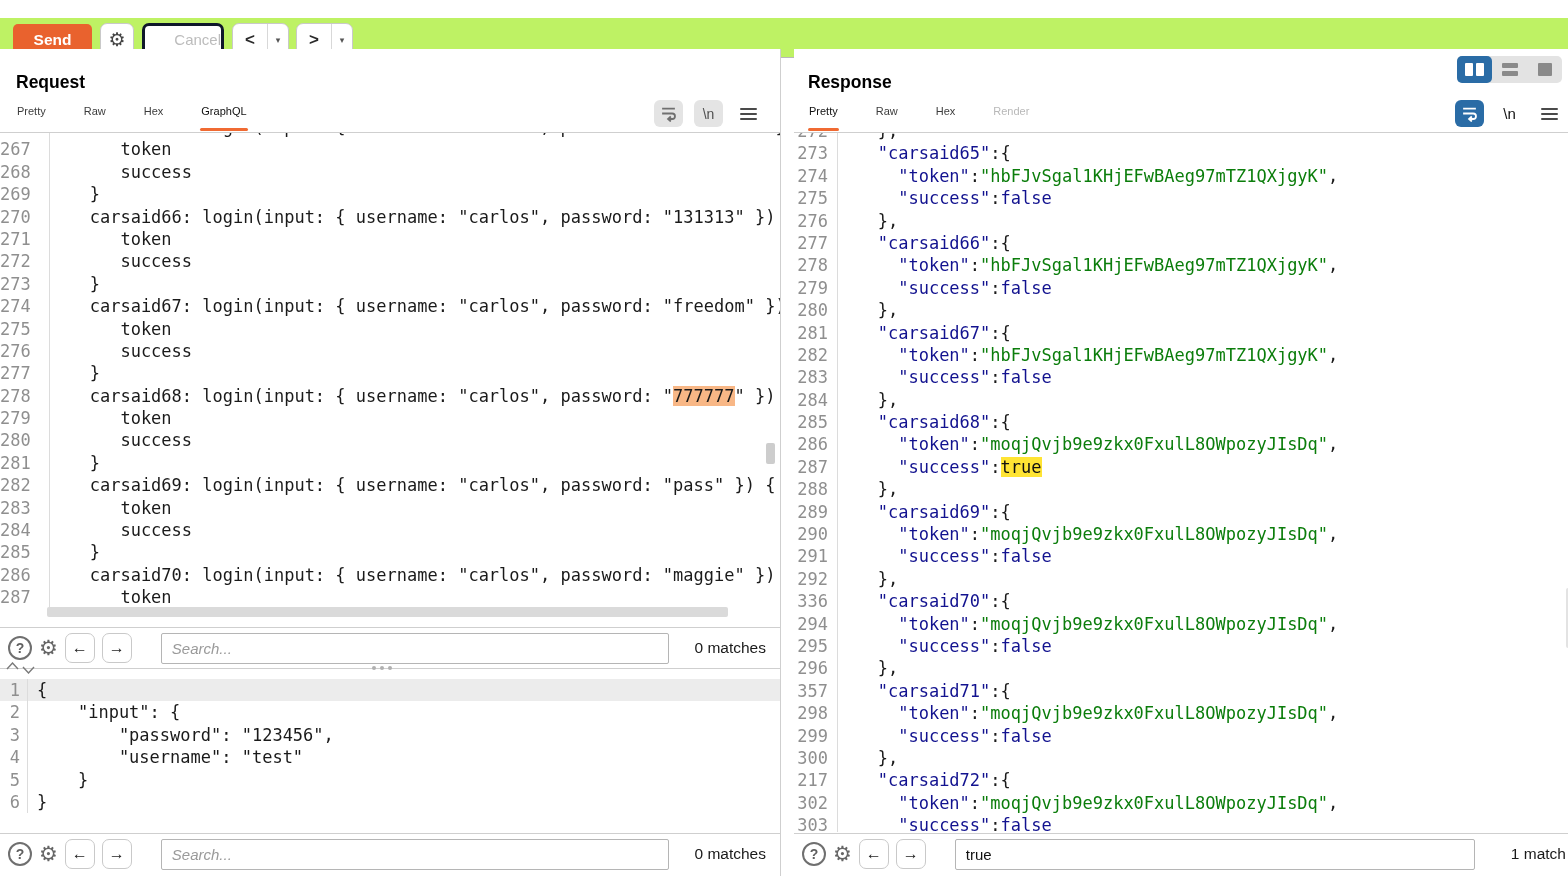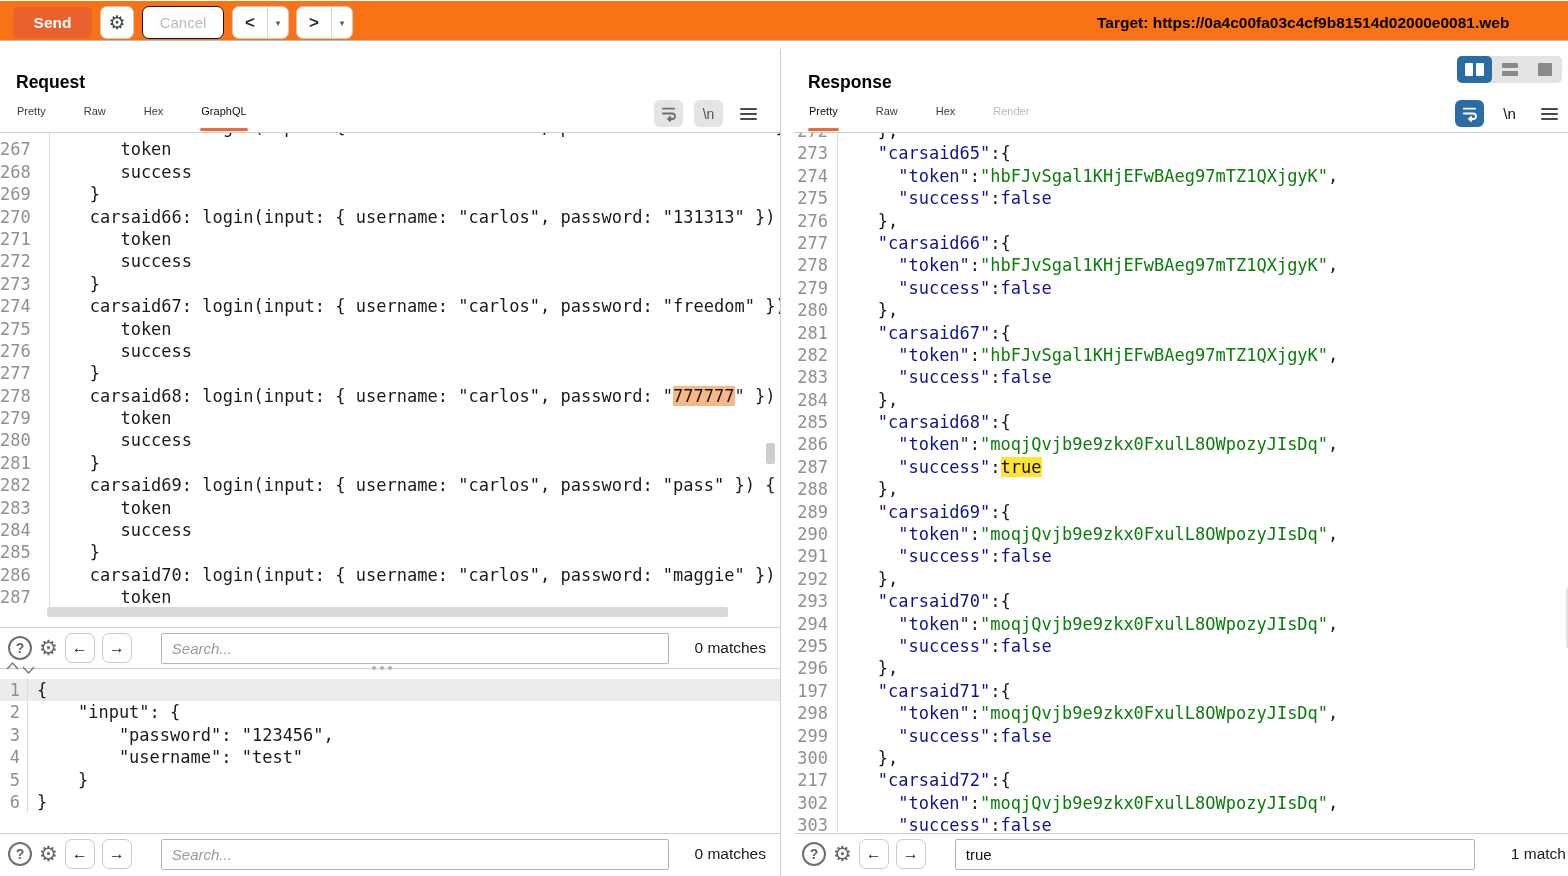--- a/index.html
+++ b/index.html
@@ -9,28 +9,28 @@
     --bd:#c9c9c9;
     --bd-light:#d9d9d9;
     --blue:#2a6ca6;
     --num:#8f8f8f;
   }
   *{box-sizing:border-box;margin:0;padding:0;}
   html,body{width:1568px;height:876px;overflow:hidden;background:#fff;
     font-family:"Liberation Sans", sans-serif;color:#1a1a1a;}
 
   
-  .toolbar{position:absolute;left:0;top:1px;width:1568px;height:40px;background:#f97316;
+  .toolbar{position:absolute;left:0;top:18px;width:1568px;height:40px;background:#bef264;
     border-bottom:1px solid #b9b9b9;}
   .btn-send{position:absolute;left:13px;top:6px;width:79px;height:31px;background:var(--orange);
     color:#fff;font-weight:bold;font-size:15.5px;border:none;border-radius:5px;cursor:pointer;}
   .btn-gear{position:absolute;left:100px;top:5px;width:34px;height:33px;background:#fff;
     border:1px solid var(--bd);border-radius:7px;font-size:19px;color:#444;line-height:31px;text-align:center;}
   .btn-cancel{position:absolute;left:142px;top:5px;width:82px;height:33px;background:#fff;
-    border:1px solid #0f172a;border-radius:7px;color:#bcbcbc;font-size:15px;}
+    border:3px solid #0f172a;border-radius:7px;color:#bcbcbc;font-size:15px;text-align:right;}
   .split-btn{position:absolute;top:5px;height:33px;background:#fff;border:1px solid var(--bd);
     border-radius:7px;display:flex;align-items:stretch;}
   .split-main{width:34px;display:flex;align-items:center;justify-content:center;
     font-size:17px;color:#2b2b2b;font-weight:bold;}
   .split-caret{width:21px;display:flex;align-items:center;justify-content:center;
     border-left:1px solid #d8d8d8;font-size:9px;color:#555;}
   .target{position:absolute;left:1097px;top:13px;font-size:15.5px;font-weight:bold;
     white-space:nowrap;color:#000;}
 
   
@@ -111,21 +111,20 @@
   <div class="btn-gear">⚙</div>
   <button class="btn-cancel">Cancel</button>
   <div class="split-btn" style="left:232px;width:57px;">
     <div class="split-main">&lt;</div>
     <div class="split-caret">▾</div>
   </div>
   <div class="split-btn" style="left:296px;width:57px;">
     <div class="split-main">&gt;</div>
     <div class="split-caret">▾</div>
   </div>
-  <div class="target">Target: https://0a4c00fa03c4cf9b81514d02000e0081.web</div>
 </div>
 
 <div class="panel panel-left">
   <div class="panel-title">Request</div>
 
   <div class="tabs">
     <div class="tab">Pretty</div>
     <div class="tab">Raw</div>
     <div class="tab">Hex</div>
     <div class="tab active">GraphQL</div>
@@ -285,25 +284,25 @@
         <div class="cl"><span class="num">283</span><span class="txt"><span>     </span><span class="seg-k">"success"</span><span>:</span><span class="seg-k">false</span></span></div>
         <div class="cl"><span class="num">284</span><span class="txt"><span>   },</span></span></div>
         <div class="cl"><span class="num">285</span><span class="txt"><span>   </span><span class="seg-k">"carsaid68"</span><span>:{</span></span></div>
         <div class="cl"><span class="num">286</span><span class="txt"><span>     </span><span class="seg-k">"token"</span><span>:</span><span class="seg-g">"moqjQvjb9e9zkx0FxulL8OWpozyJIsDq"</span><span>,</span></span></div>
         <div class="cl"><span class="num">287</span><span class="txt"><span>     </span><span class="seg-k">"success"</span><span>:</span><span class="seg-y">true</span></span></div>
         <div class="cl"><span class="num">288</span><span class="txt"><span>   },</span></span></div>
         <div class="cl"><span class="num">289</span><span class="txt"><span>   </span><span class="seg-k">"carsaid69"</span><span>:{</span></span></div>
         <div class="cl"><span class="num">290</span><span class="txt"><span>     </span><span class="seg-k">"token"</span><span>:</span><span class="seg-g">"moqjQvjb9e9zkx0FxulL8OWpozyJIsDq"</span><span>,</span></span></div>
         <div class="cl"><span class="num">291</span><span class="txt"><span>     </span><span class="seg-k">"success"</span><span>:</span><span class="seg-k">false</span></span></div>
         <div class="cl"><span class="num">292</span><span class="txt"><span>   },</span></span></div>
-        <div class="cl"><span class="num">293</span><span class="txt"><span>   </span><span class="seg-k">"carsaid70"</span><span>:{</span></span></div>
+        <div class="cl"><span class="num">336</span><span class="txt"><span>   </span><span class="seg-k">"carsaid70"</span><span>:{</span></span></div>
         <div class="cl"><span class="num">294</span><span class="txt"><span>     </span><span class="seg-k">"token"</span><span>:</span><span class="seg-g">"moqjQvjb9e9zkx0FxulL8OWpozyJIsDq"</span><span>,</span></span></div>
         <div class="cl"><span class="num">295</span><span class="txt"><span>     </span><span class="seg-k">"success"</span><span>:</span><span class="seg-k">false</span></span></div>
         <div class="cl"><span class="num">296</span><span class="txt"><span>   },</span></span></div>
-        <div class="cl"><span class="num">197</span><span class="txt"><span>   </span><span class="seg-k">"carsaid71"</span><span>:{</span></span></div>
+        <div class="cl"><span class="num">357</span><span class="txt"><span>   </span><span class="seg-k">"carsaid71"</span><span>:{</span></span></div>
         <div class="cl"><span class="num">298</span><span class="txt"><span>     </span><span class="seg-k">"token"</span><span>:</span><span class="seg-g">"moqjQvjb9e9zkx0FxulL8OWpozyJIsDq"</span><span>,</span></span></div>
         <div class="cl"><span class="num">299</span><span class="txt"><span>     </span><span class="seg-k">"success"</span><span>:</span><span class="seg-k">false</span></span></div>
         <div class="cl"><span class="num">300</span><span class="txt"><span>   },</span></span></div>
         <div class="cl"><span class="num">217</span><span class="txt"><span>   </span><span class="seg-k">"carsaid72"</span><span>:{</span></span></div>
         <div class="cl"><span class="num">302</span><span class="txt"><span>     </span><span class="seg-k">"token"</span><span>:</span><span class="seg-g">"moqjQvjb9e9zkx0FxulL8OWpozyJIsDq"</span><span>,</span></span></div>
         <div class="cl"><span class="num">303</span><span class="txt"><span>     </span><span class="seg-k">"success"</span><span>:</span><span class="seg-k">false</span></span></div>
       </div>
   </div>
   <div class="vthumb" style="right:5px;top:539px;height:60px;background:#e3e3e3;"></div>
 

